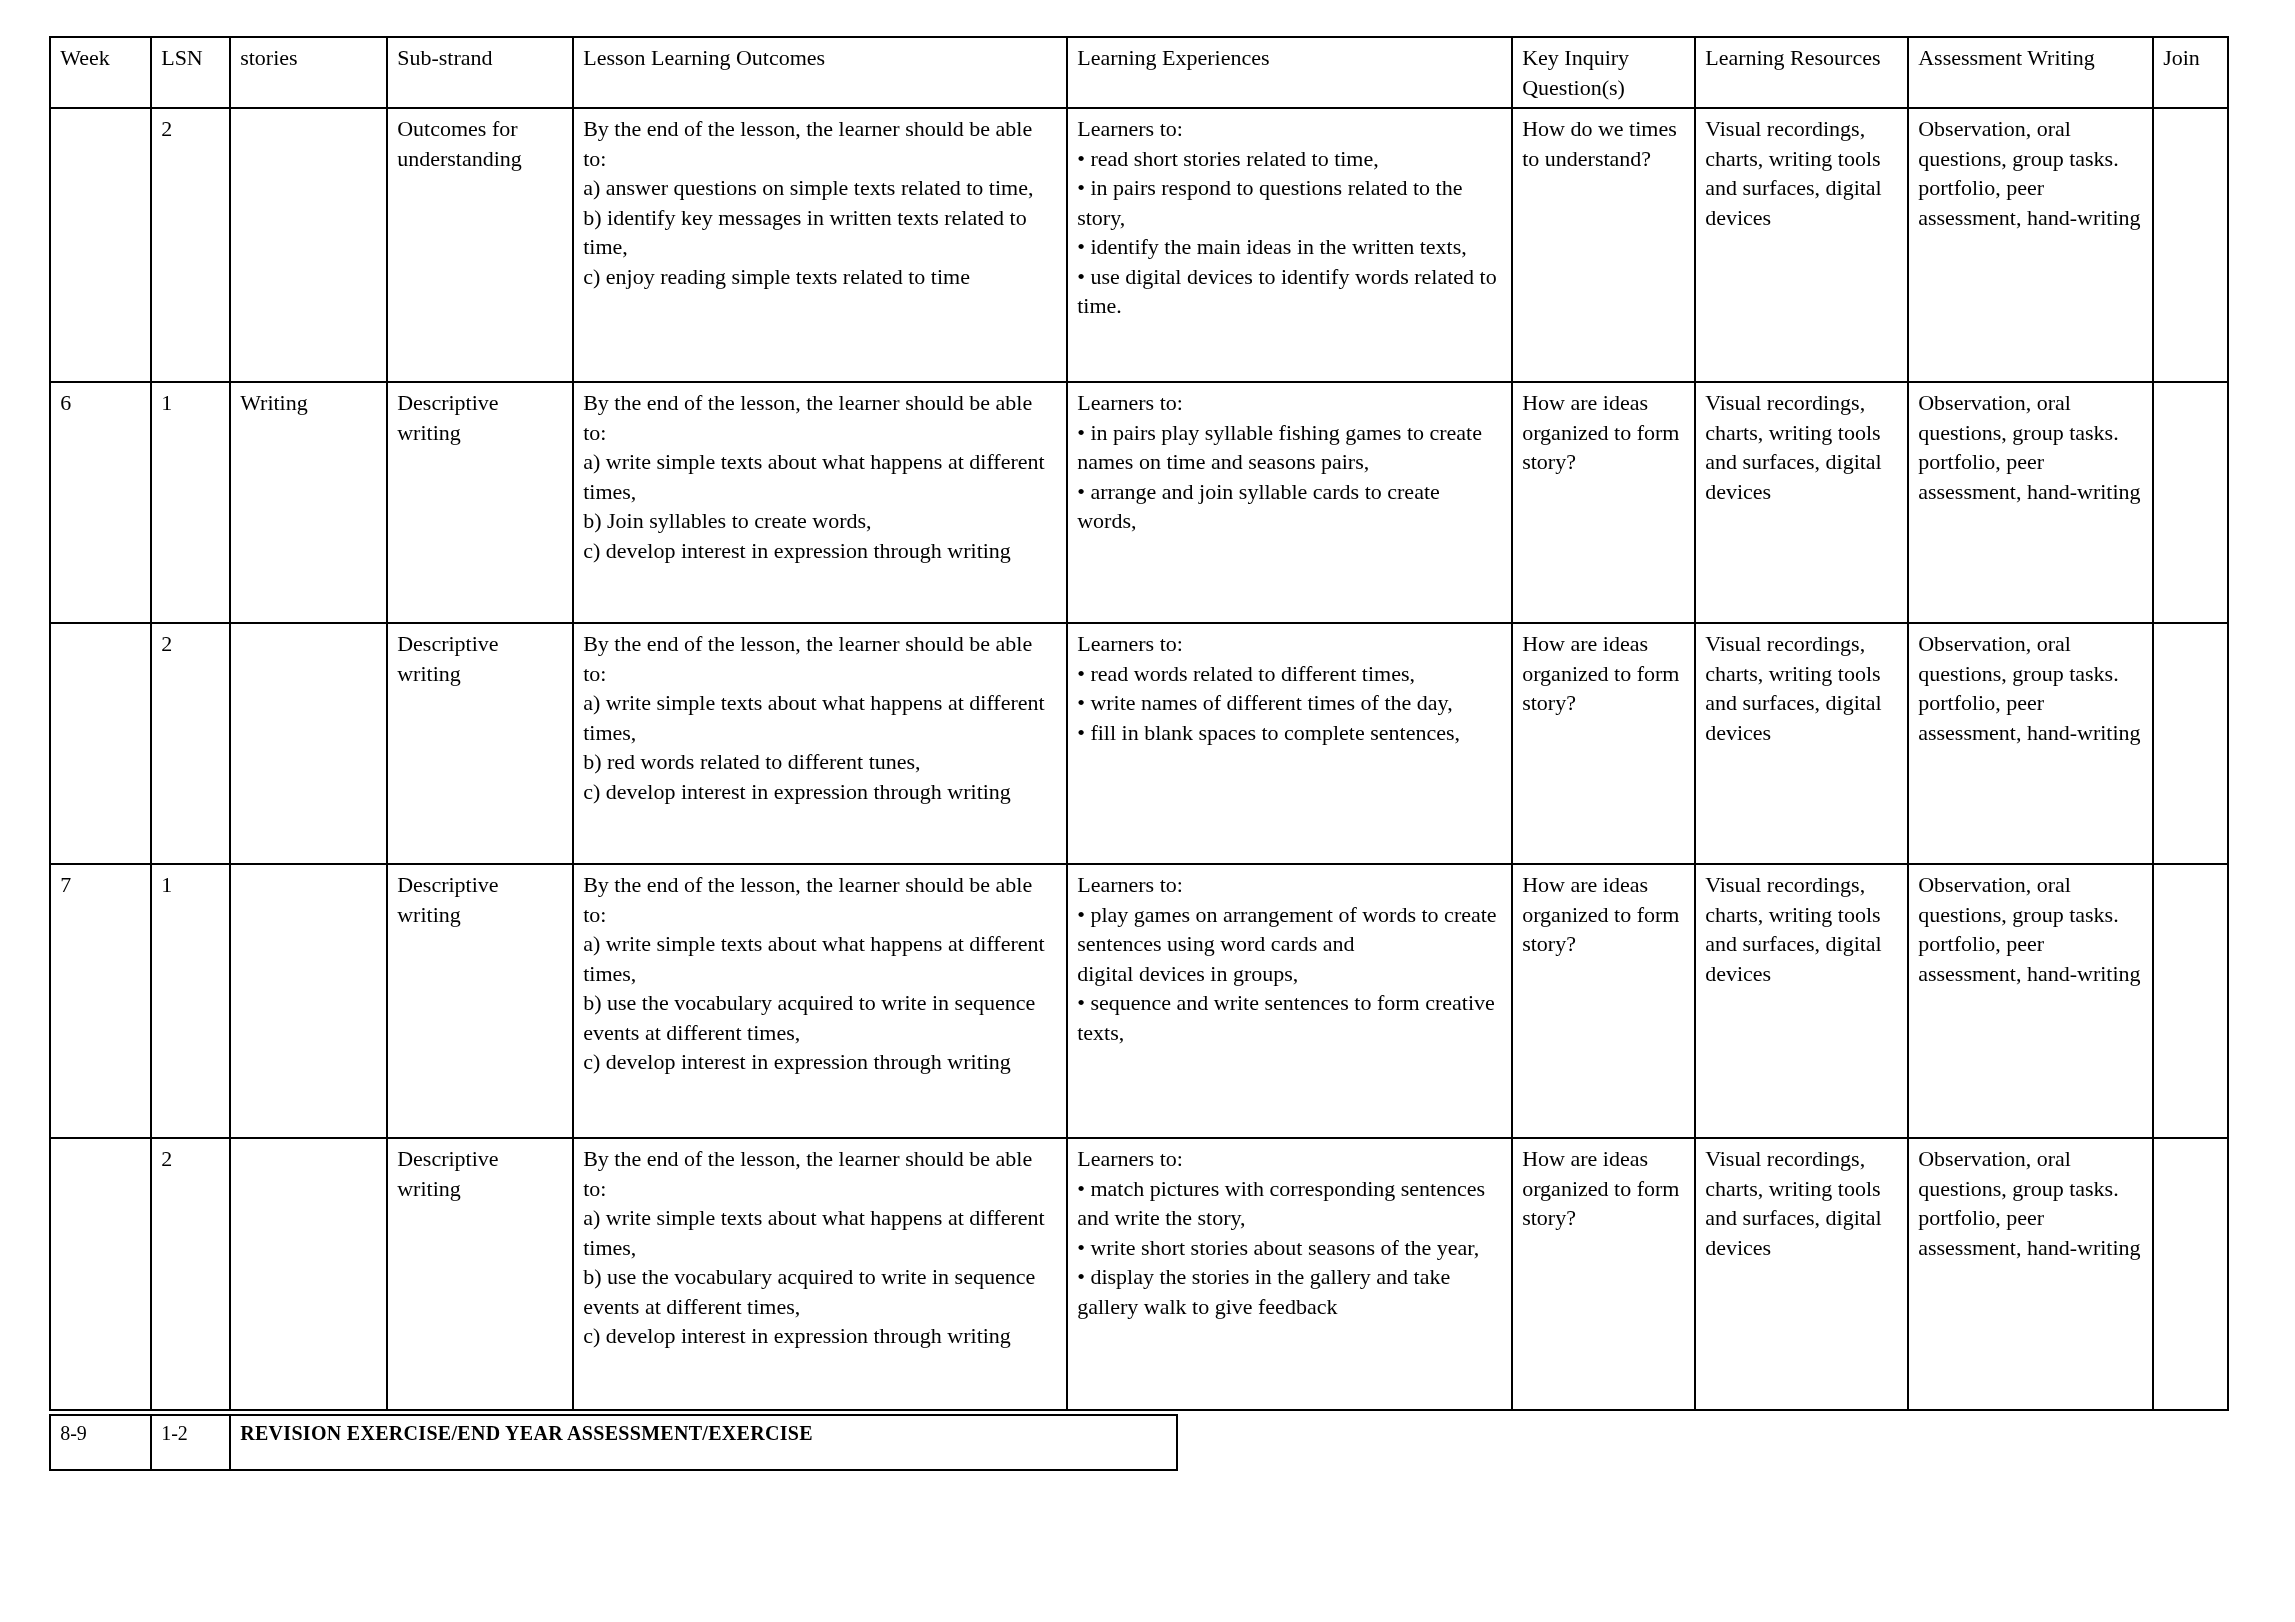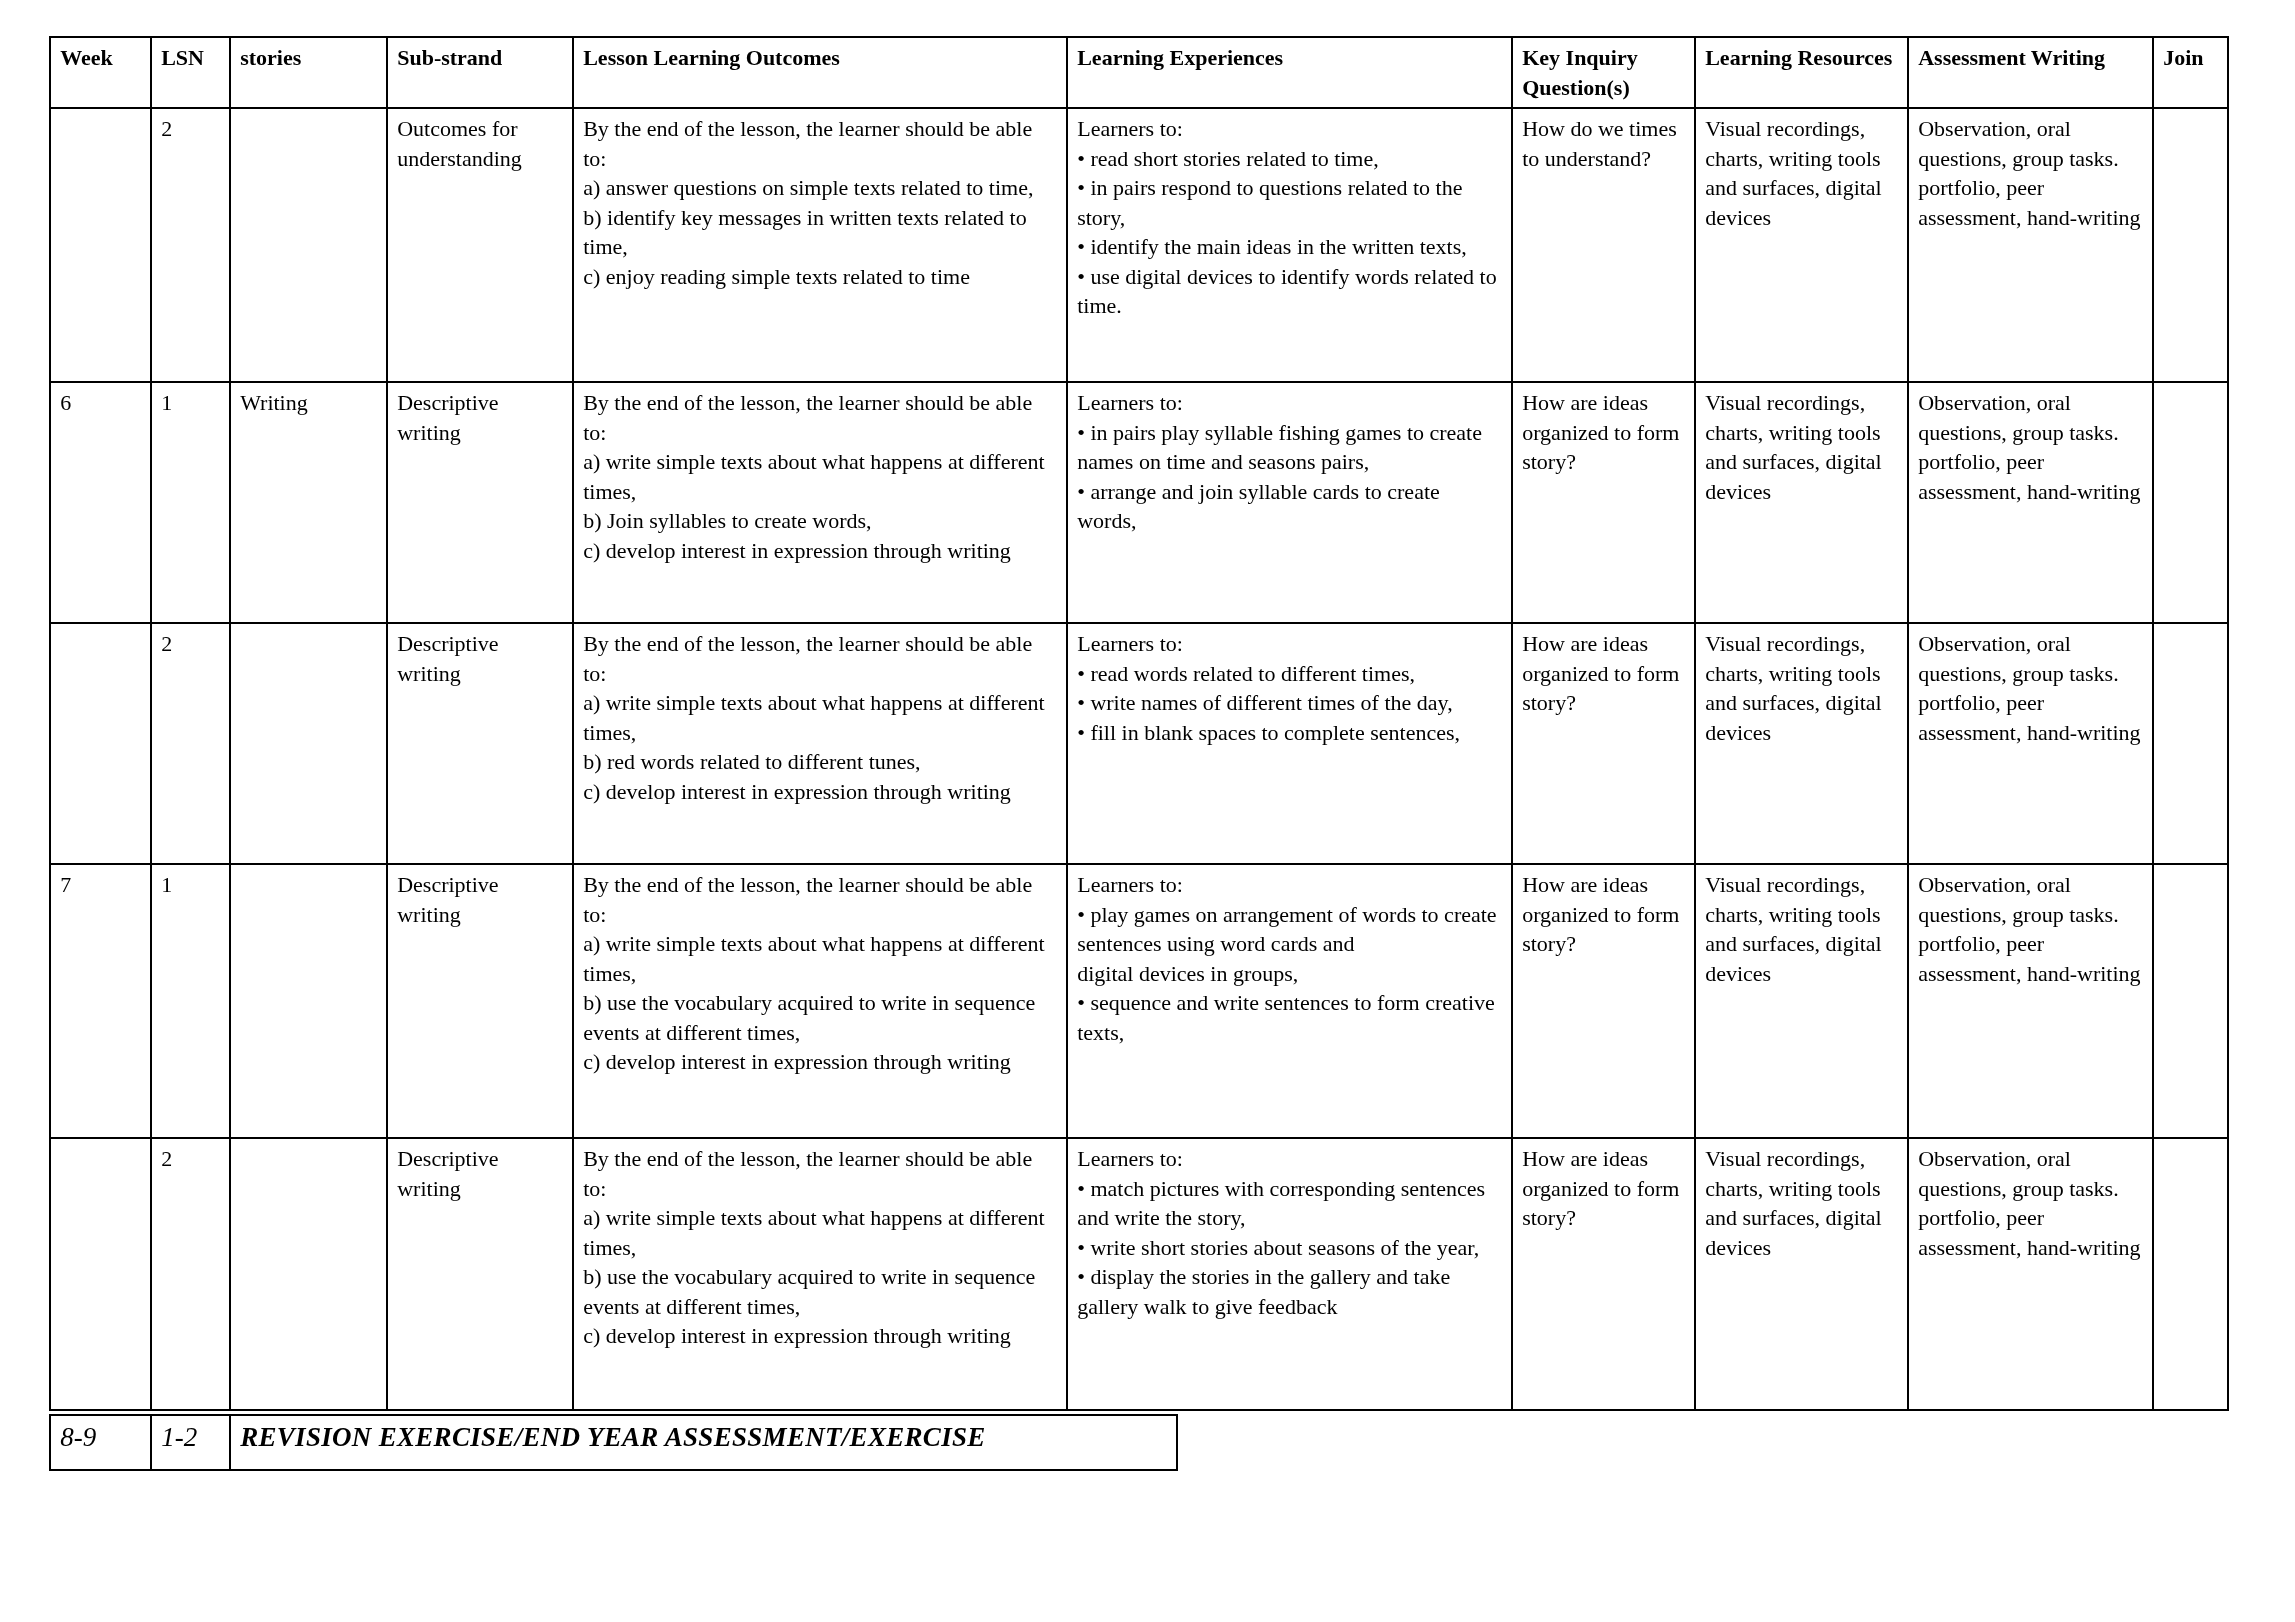--- a/index.html
+++ b/index.html
@@ -29,21 +29,21 @@
     vertical-align: top;
     text-align: left;
     padding: 5.2px 7.9px 3.9px 9.2px;
     font-size: 22px;
     line-height: 1.34;
     white-space: pre-line;
     overflow: hidden;
     font-weight: normal;
   }
   table.scheme th {
-    font-weight: bold;
+    font-weight: normal;
   }
   tr.r-header { height: 71px; }
   tr.r-1 { height: 274px; }
   tr.r-2 { height: 241px; }
   tr.r-3 { height: 241px; }
   tr.r-4 { height: 274px; }
   tr.r-5 { height: 272px; }
 
   table.revision {
     position: absolute;
@@ -52,23 +52,22 @@
     width: 1127px;
     border-collapse: collapse;
     table-layout: fixed;
     border: 2.6px solid #000;
   }
   table.revision td {
     border: 2px solid #000;
     vertical-align: top;
     text-align: left;
     padding: 3.9px 7.9px 3.9px 9.2px;
-    font-size: 27px;
+    font-size: 20px;
     line-height: 1.3;
-    font-style: italic;
   }
   tr.r-rev { height: 55px; }
   td.revision-title {
     font-weight: bold;
     font-size: 28px;
     letter-spacing: 0.3px;
   }
 </style>
 </head>
 <body>

